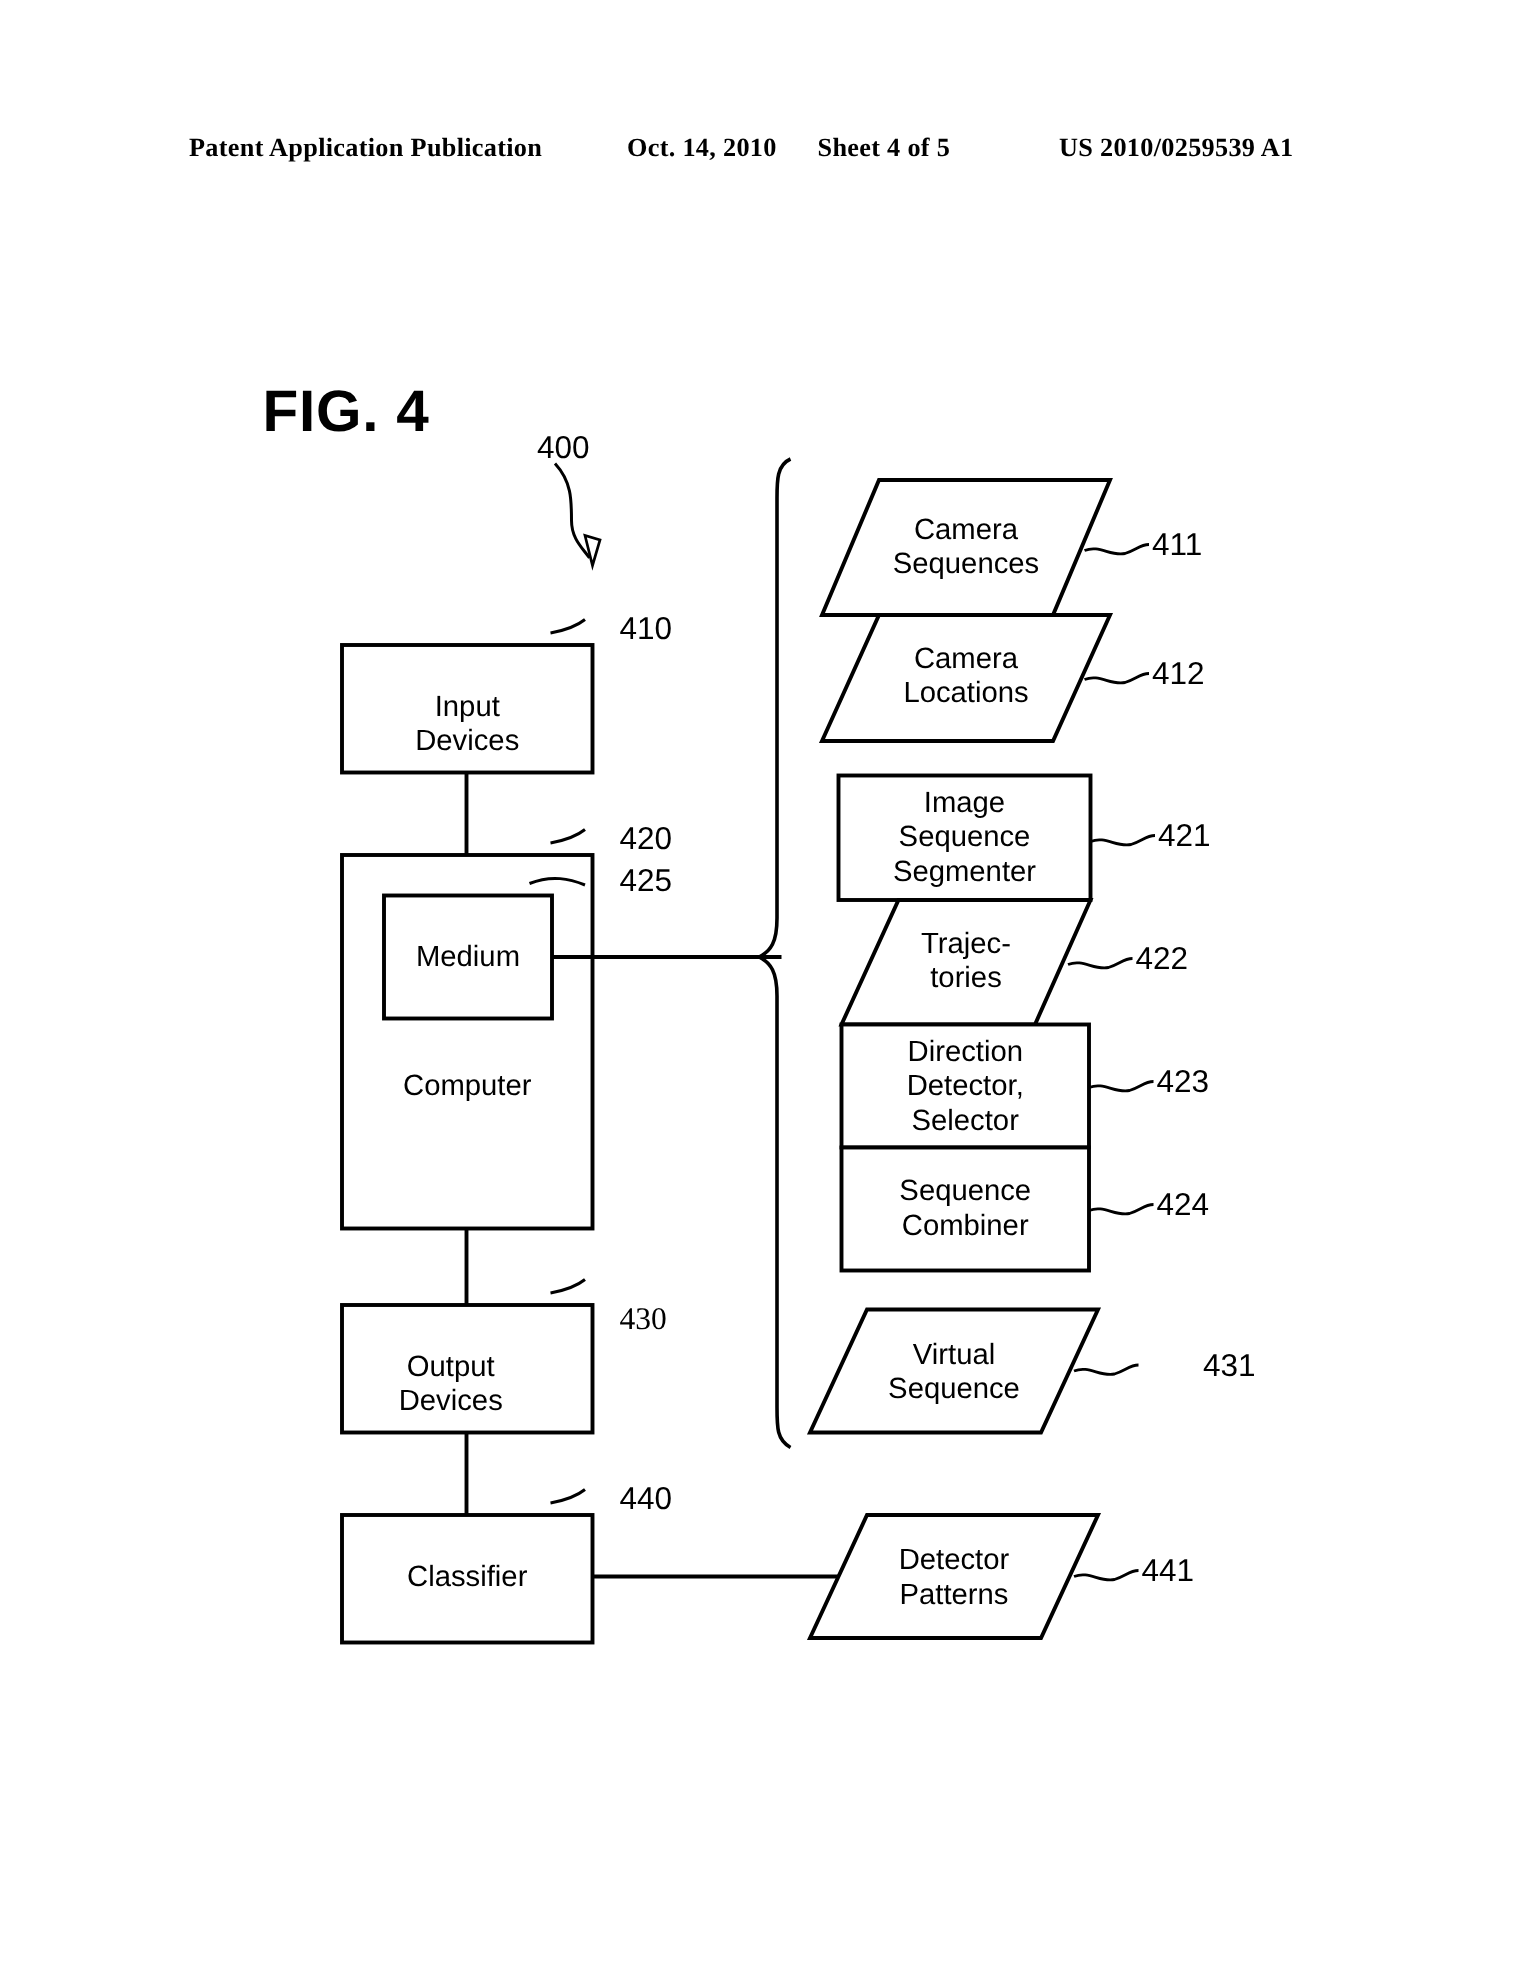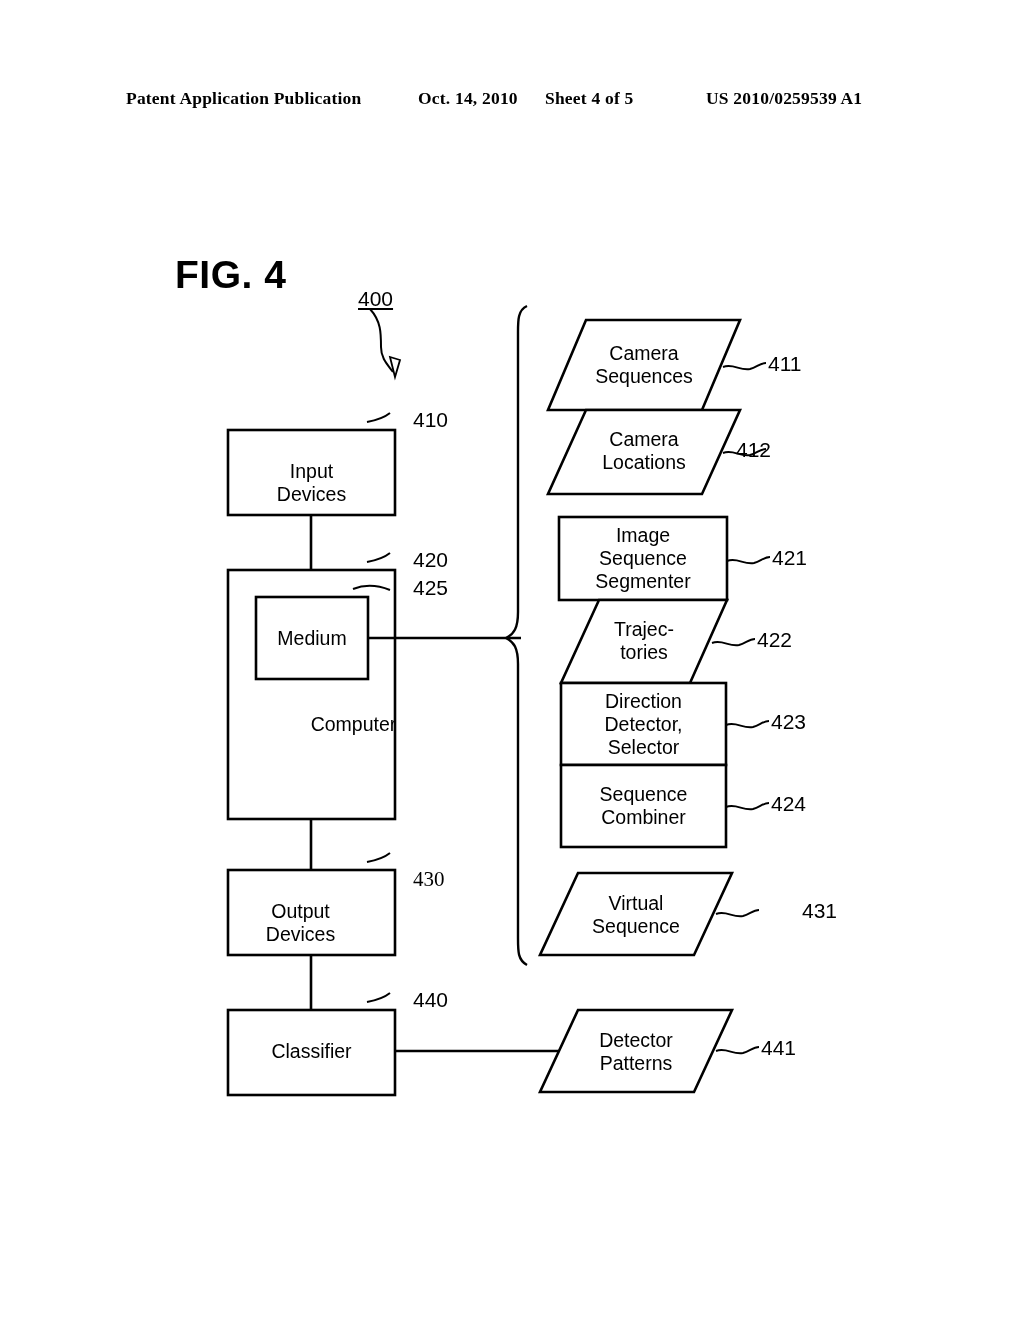--- a/index.html
+++ b/index.html
@@ -147,21 +147,21 @@
     <path d="M 716 914 C 726 910 733 918 743 916 C 750 914 753 910 759 910" stroke-width="1.9"></path>
 
     <path d="M 578 1010 L 732 1010 L 694 1092 L 540 1092 Z" fill="#ffffff"></path>
     <path d="M 716 1051 C 726 1047 733 1055 743 1053 C 750 1051 753 1047 759 1047" stroke-width="1.9"></path>
 
   </g>
 </svg>
 
 <div class="node-label" style="left:228px; top:460px; width:167px;">Input
 Devices</div>
-<div class="node-label" style="left:228px; top:713px; width:167px;margin-left:42px;">Computer</div>
+<div class="node-label" style="left:228px; top:713px; width:167px;">Computer</div>
 <div class="node-label" style="left:256px; top:627px; width:112px;">Medium</div>
 <div class="node-label" style="left:228px; top:900px; width:145px;">Output
 Devices</div>
 <div class="node-label" style="left:228px; top:1040px; width:167px;">Classifier</div>
 
 <div class="node-label" style="left:567px; top:342px; width:154px;">Camera
 Sequences</div>
 <div class="node-label" style="left:567px; top:428px; width:154px;">Camera
 Locations</div>
 <div class="node-label" style="left:559px; top:524px; width:168px;">Image
@@ -172,28 +172,28 @@
 <div class="node-label" style="left:561px; top:690px; width:165px;">Direction
 Detector,
 Selector</div>
 <div class="node-label" style="left:561px; top:783px; width:165px;">Sequence
 Combiner</div>
 <div class="node-label" style="left:559px; top:892px; width:154px;">Virtual
 Sequence</div>
 <div class="node-label" style="left:559px; top:1029px; width:154px;">Detector
 Patterns</div>
 
-<div class="ref-label" style="left:358px; top:287px;text-decoration:underline;">400</div>
+<div class="ref-label" style="left:358px; top:287px;">400</div>
 
 <div class="ref-label" style="left:413px; top:408px;">410</div>
 <div class="ref-label" style="left:413px; top:548px;">420</div>
 <div class="ref-label" style="left:413px; top:576px;">425</div>
 <div class="ref-label" style="left:413px; top:867px;font-family:Liberation Serif, serif;">430</div>
 <div class="ref-label" style="left:413px; top:988px;">440</div>
 
 <div class="ref-label" style="left:768px; top:352px;">411</div>
-<div class="ref-label" style="left:736px; top:438px;">412</div>
+<div class="ref-label" style="left:768px; top:438px;">412</div>
 <div class="ref-label" style="left:772px; top:546px;">421</div>
 <div class="ref-label" style="left:757px; top:628px;">422</div>
 <div class="ref-label" style="left:771px; top:710px;">423</div>
 <div class="ref-label" style="left:771px; top:792px;">424</div>
 <div class="ref-label" style="left:802px; top:899px;">431</div>
 <div class="ref-label" style="left:761px; top:1036px;text-align:center;">441</div>
 
 </body></html>

